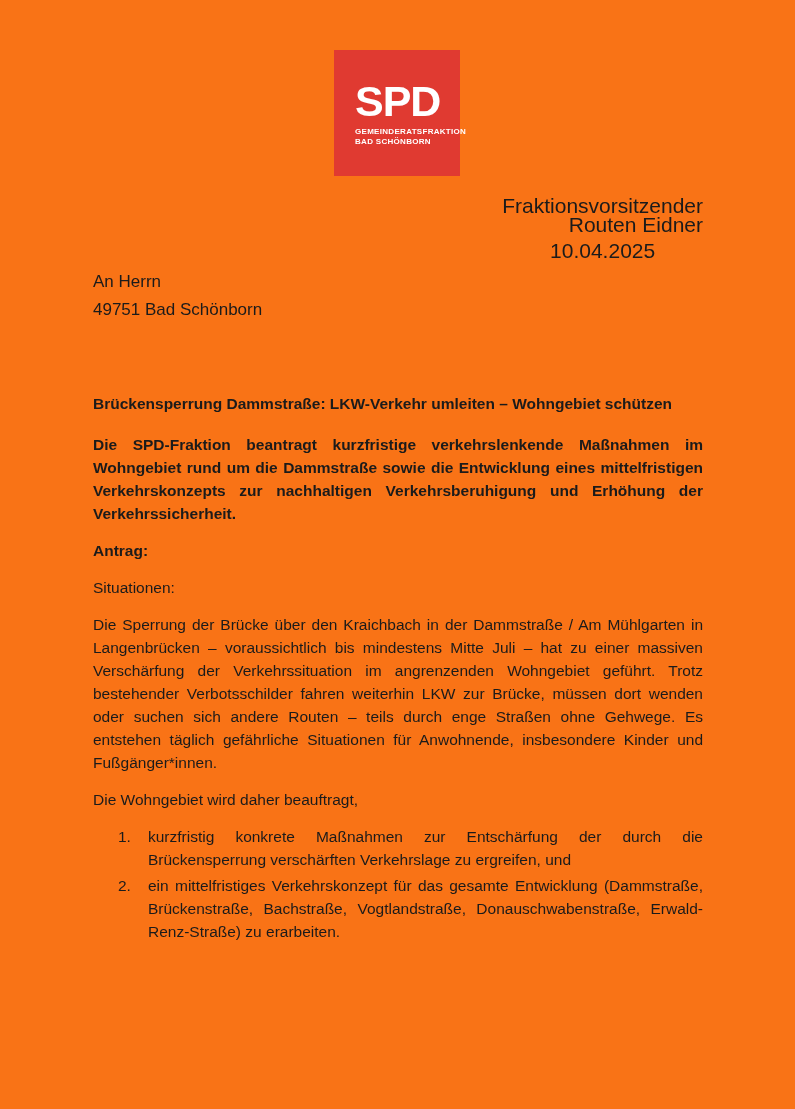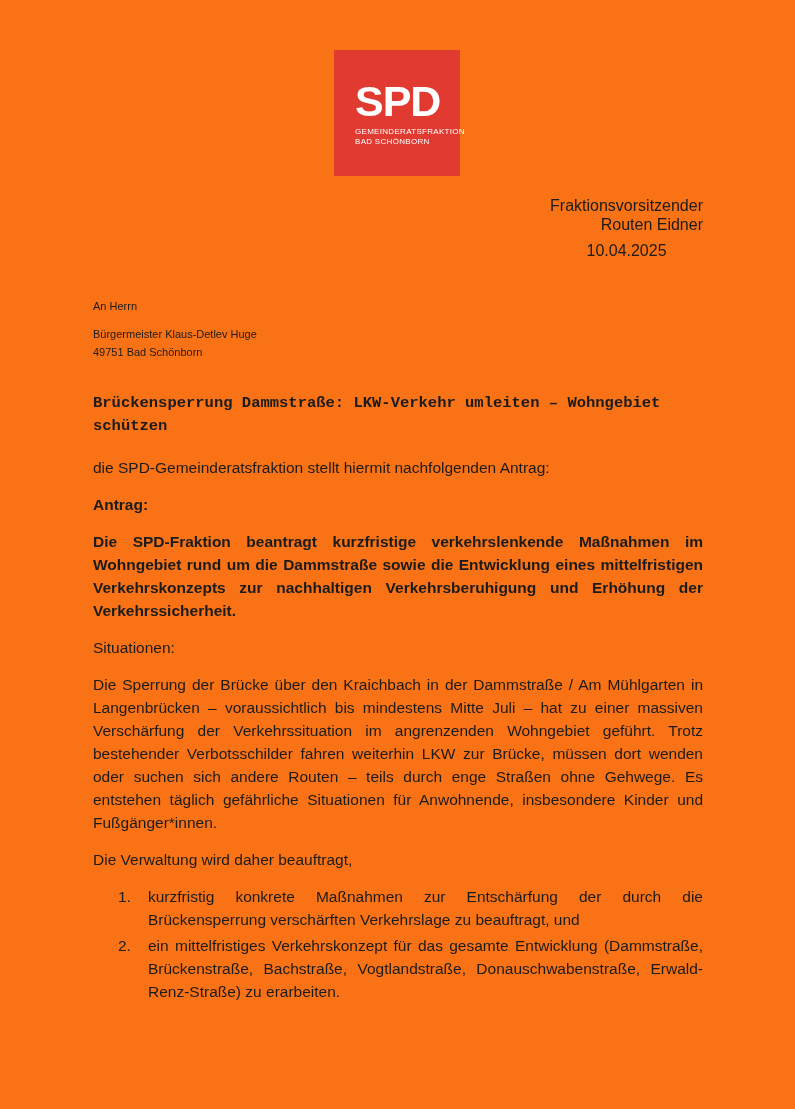--- a/index.html
+++ b/index.html
@@ -29,67 +29,66 @@
   }
   .logo-acronym {
     font-size: 43px;
     font-weight: 800;
     letter-spacing: -1px;
     line-height: 40px;
   }
   .logo-sub {
     margin-top: 6px;
     font-size: 8px;
-    font-weight: 400;
+    font-weight: 700;
     letter-spacing: 0.3px;
     line-height: 10px;
   }
 
   
   .sender {
     position: absolute;
     top: 196px;
     right: 92px;
     text-align: right;
-    font-size: 16px;
+    font-size: 21px;
     line-height: 19px;
   }
   .sender .date {
     margin-top: 7px;
     text-align: center;
   }
 
   
   .recipient {
     position: absolute;
     left: 93px;
     top: 273px;
-    font-size: 11px;
+    font-size: 17px;
     line-height: 18px;
-    margin-top: 24px;
   }
   .recipient .salutation {
     margin-bottom: 10px;
   }
 
   
   .body {
     position: absolute;
     left: 93px;
     top: 392px;
     width: 610px;
     font-size: 15.5px;
     line-height: 23px;
   }
   .body p {
     margin: 0 0 14px 0;
   }
   .bold { font-weight: 700; }
   .justify { text-align: justify; }
-  .subject { margin-bottom: 18px !important; font-family: Liberation Mono, monospace; }
+  .subject { margin-bottom: 18px !important; }
   .gap-before { margin-top: 30px; }
 
   
   .list {
     margin-left: 25px;
   }
   .list-item {
     display: flex;
     margin-bottom: 3px;
   }
@@ -116,37 +115,35 @@
   </div>
 
   <div class="sender">
     <div>Fraktionsvorsitzender</div>
     <div>Routen Eidner</div>
     <div class="date">10.04.2025</div>
   </div>
 
   <div class="recipient">
     <div class="salutation">An Herrn</div>
-    <div>Bürgermeister Klaus-Detlev Huge</div>
     <div>49751 Bad Schönborn</div>
   </div>
 
   <div class="body">
     <p class="subject bold">Brückensperrung Dammstraße: LKW-Verkehr umleiten – Wohngebiet schützen</p>
-    <p>die SPD-Gemeinderatsfraktion stellt hiermit nachfolgenden Antrag:</p>
+    <p class="bold justify">Die SPD-Fraktion beantragt kurzfristige verkehrslenkende Maßnahmen im Wohngebiet rund um die Dammstraße sowie die Entwicklung eines mittelfristigen Verkehrskonzepts zur nachhaltigen Verkehrsberuhigung und Erhöhung der Verkehrssicherheit.</p>
     <p class="bold gap-before">Antrag:</p>
-    <p class="bold justify">Die SPD-Fraktion beantragt kurzfristige verkehrslenkende Maßnahmen im Wohngebiet rund um die Dammstraße sowie die Entwicklung eines mittelfristigen Verkehrskonzepts zur nachhaltigen Verkehrsberuhigung und Erhöhung der Verkehrssicherheit.</p>
     <p>Situationen:</p>
     <p class="justify">Die Sperrung der Brücke über den Kraichbach in der Dammstraße / Am Mühlgarten in Langenbrücken – voraussichtlich bis mindestens Mitte Juli – hat zu einer massiven Verschärfung der Verkehrssituation im angrenzenden Wohngebiet geführt. Trotz bestehender Verbotsschilder fahren weiterhin LKW zur Brücke, müssen dort wenden oder suchen sich andere Routen – teils durch enge Straßen ohne Gehwege. Es entstehen täglich gefährliche Situationen für Anwohnende, insbesondere Kinder und Fußgänger*innen.</p>
-    <p>Die Verwaltung wird daher beauftragt,</p>
+    <p>Die Wohngebiet wird daher beauftragt,</p>
 
     <div class="list">
       <div class="list-item">
         <span class="num">1.</span>
-        <span class="task-text">kurzfristig konkrete Maßnahmen zur Entschärfung der durch die Brückensperrung verschärften Verkehrslage zu beauftragt, und</span>
+        <span class="task-text">kurzfristig konkrete Maßnahmen zur Entschärfung der durch die Brückensperrung verschärften Verkehrslage zu ergreifen, und</span>
       </div>
       <div class="list-item">
         <span class="num">2.</span>
         <span class="task-text">ein mittelfristiges Verkehrskonzept für das gesamte Entwicklung (Dammstraße, Brückenstraße, Bachstraße, Vogtlandstraße, Donauschwabenstraße, Erwald-Renz-Straße) zu erarbeiten.</span>
       </div>
     </div>
   </div>
 
 </div>
 

